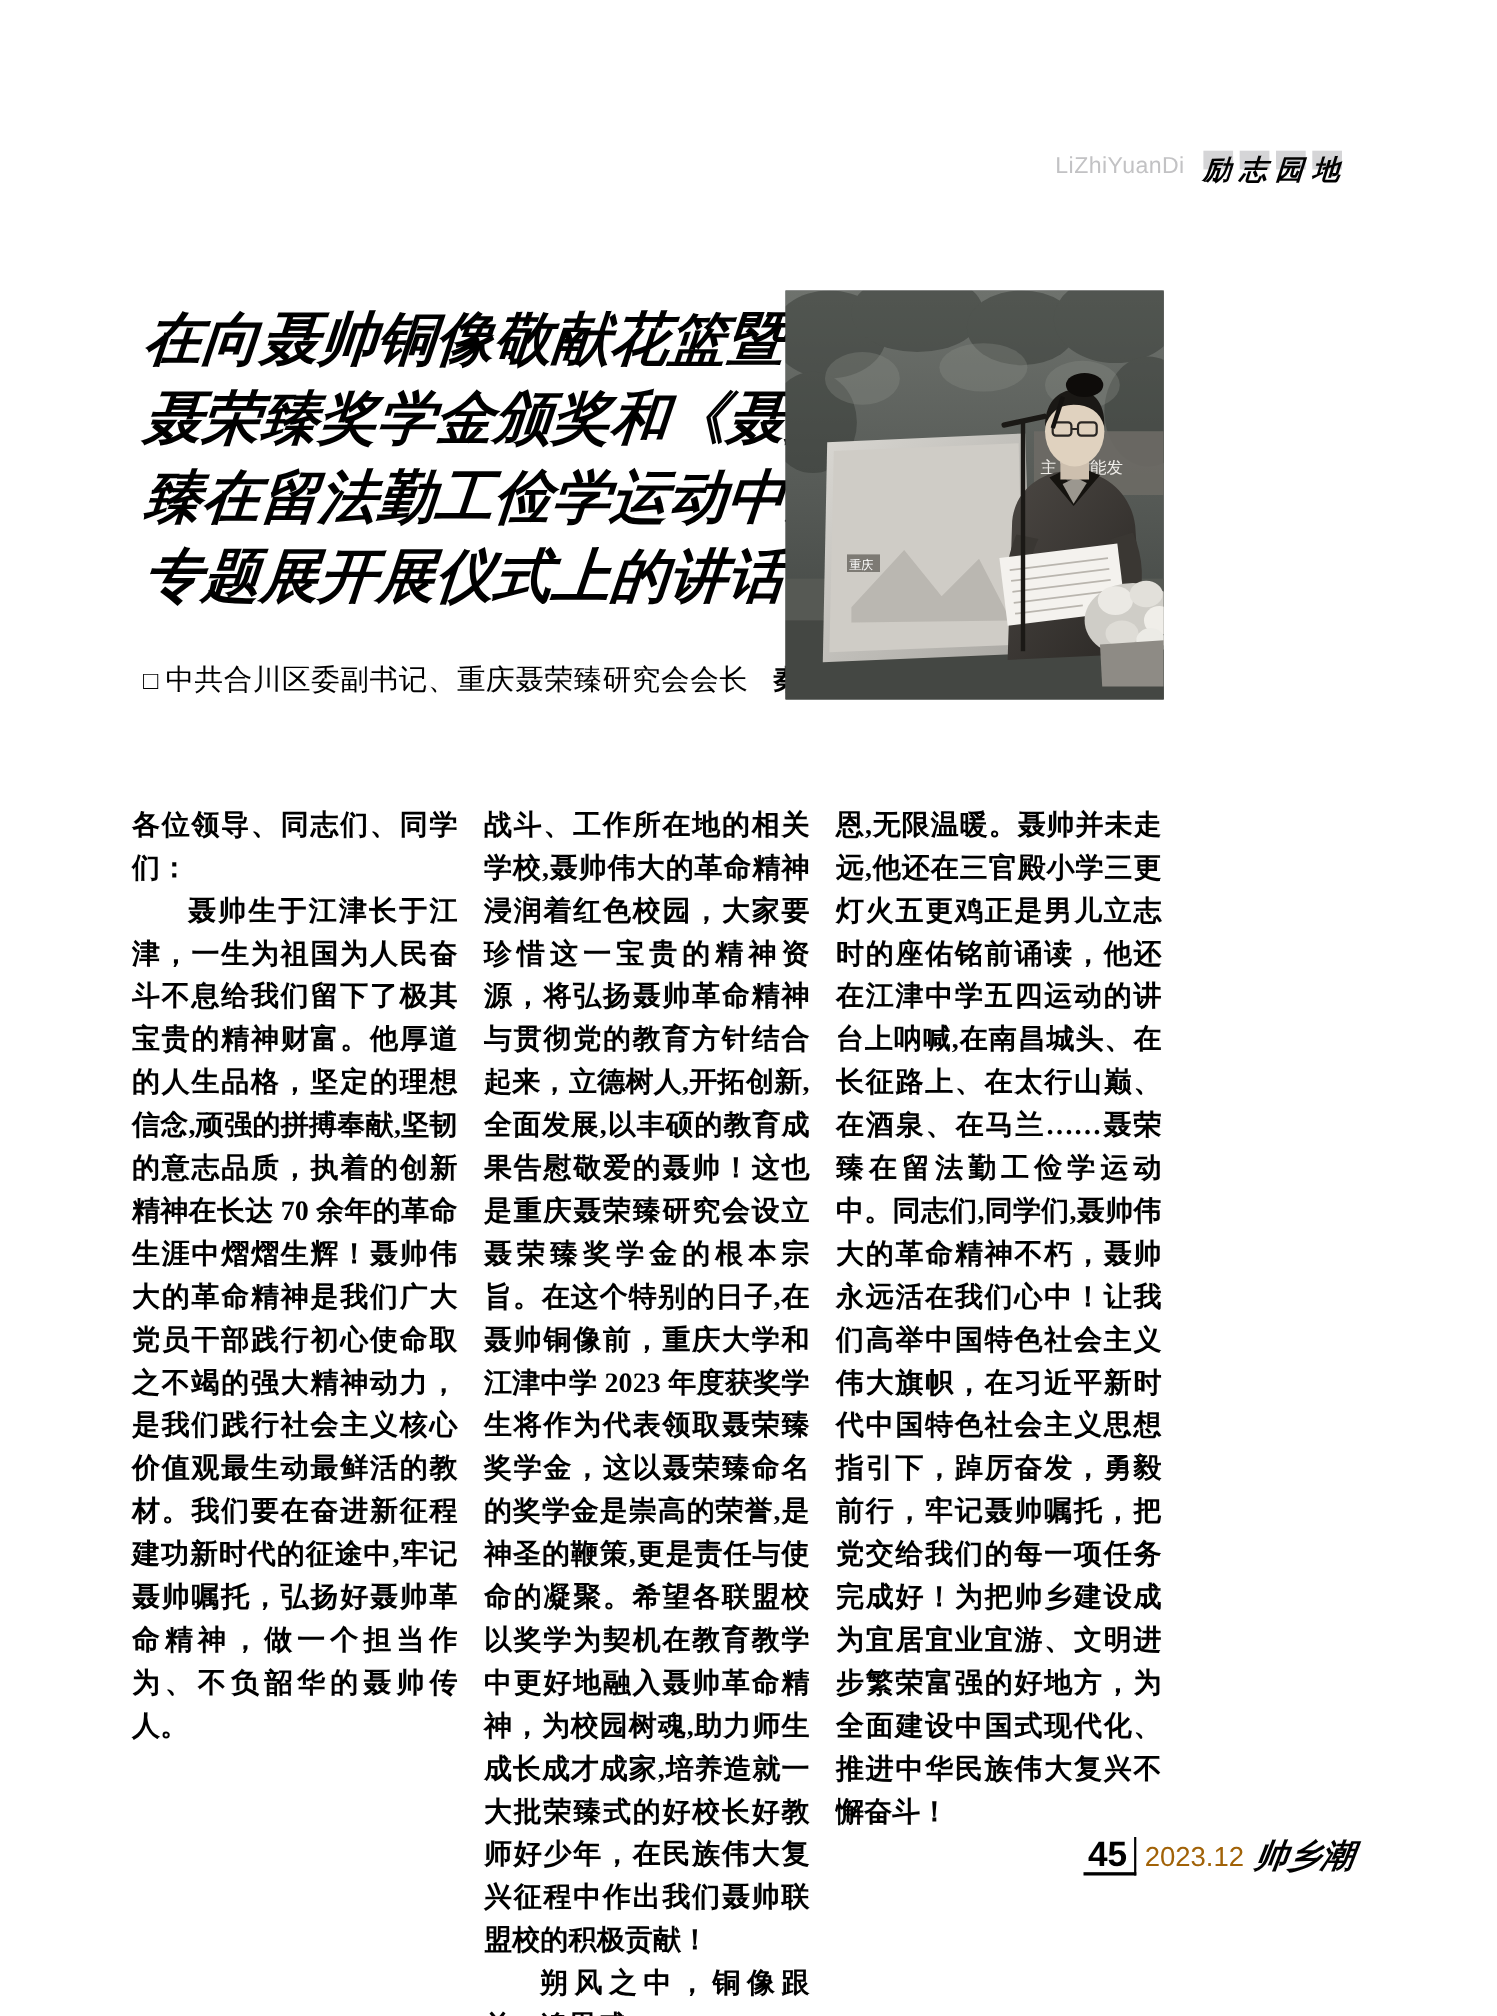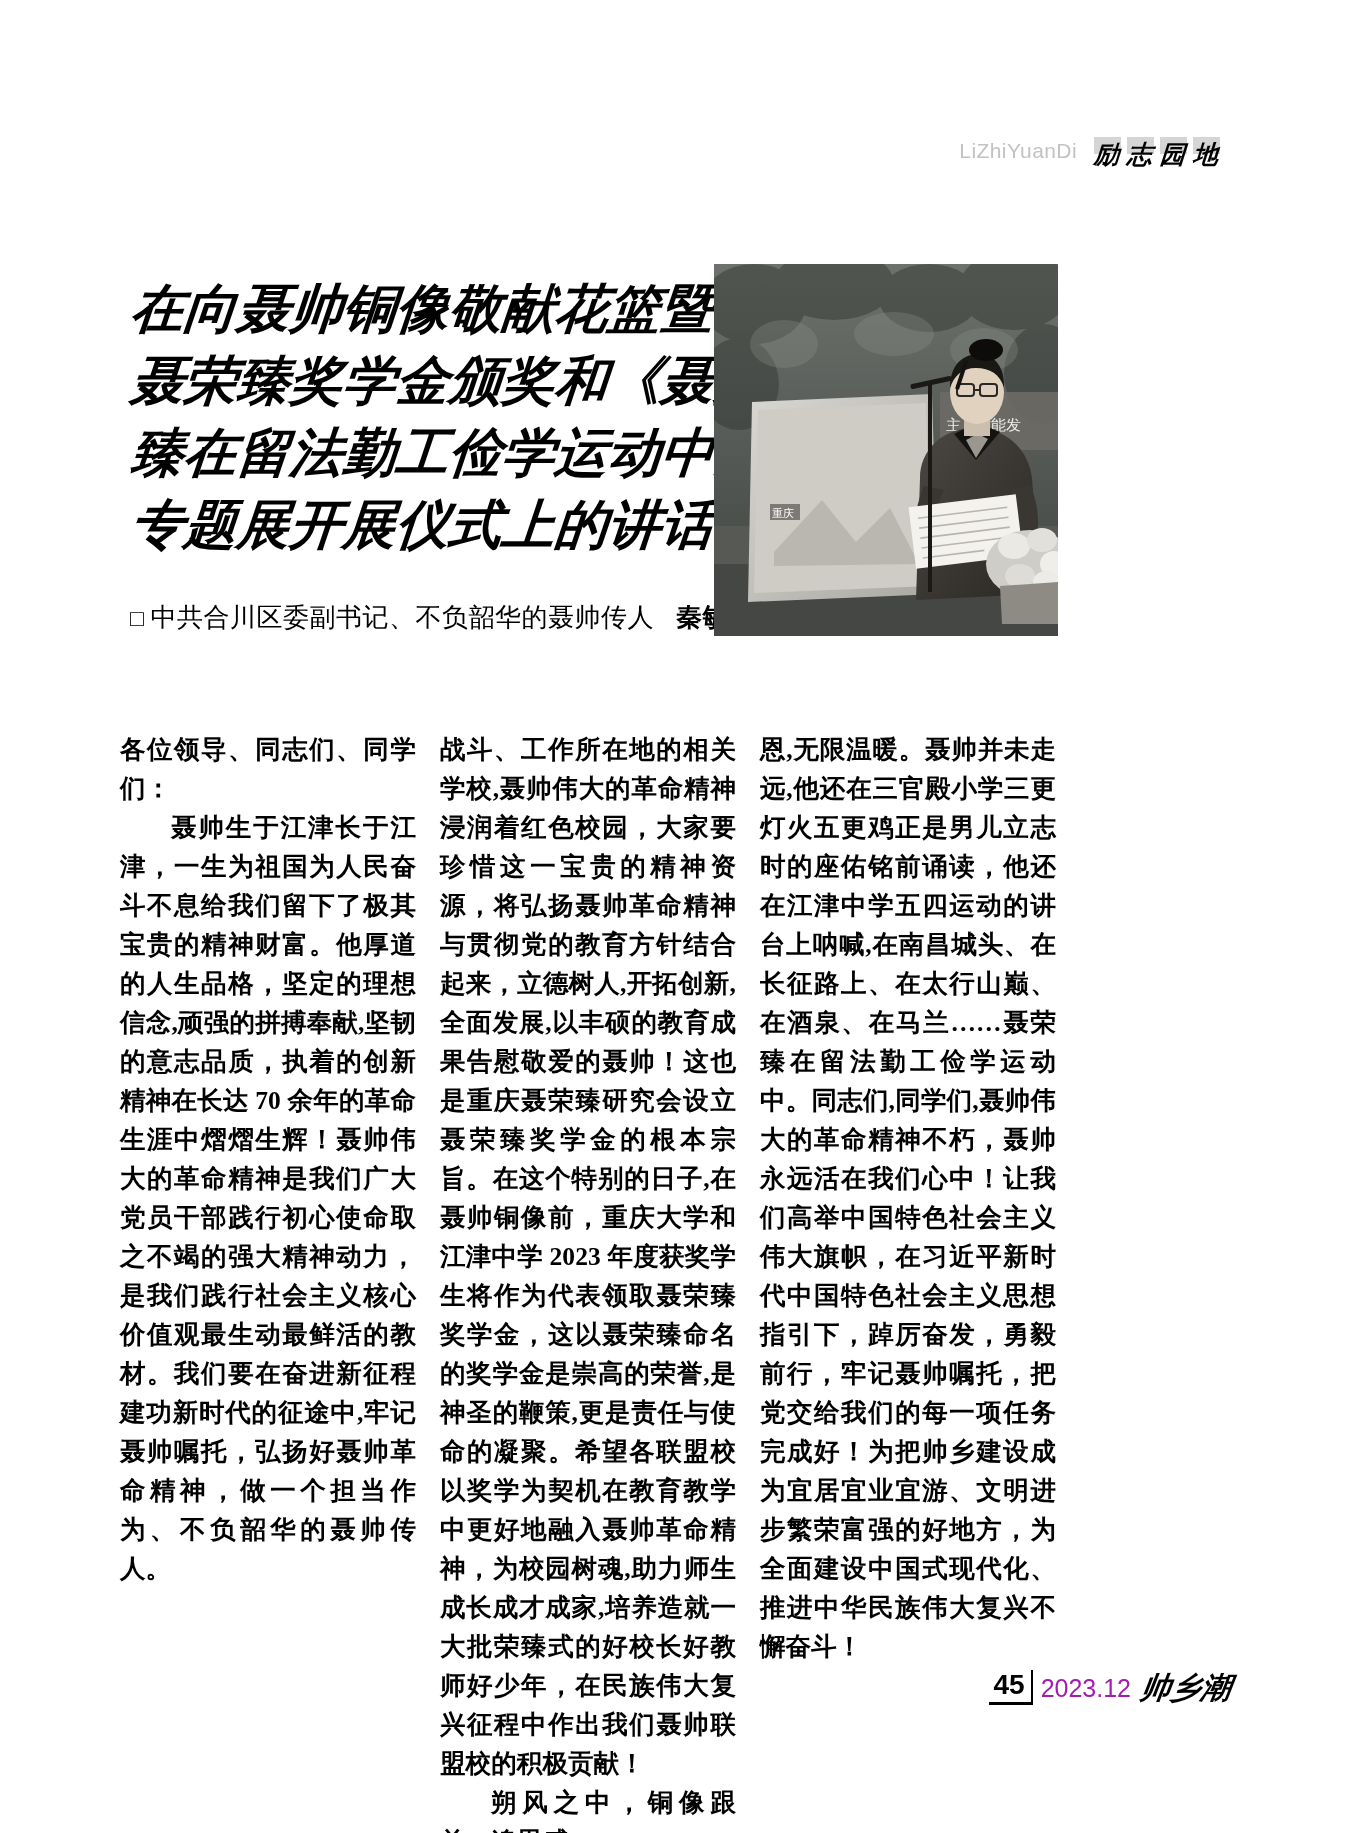--- a/index.html
+++ b/index.html
@@ -160,31 +160,31 @@
     position: absolute;
     right: 130px;
     bottom: 128px;
     display: flex;
     align-items: center;
     gap: 0px;
   }
   .page-number {
     font-family: "Liberation Sans", "DejaVu Sans", sans-serif;
     font-weight: bold;
-    font-size: 28px;
+    font-size: 32px;
     line-height: 30px;
     color: #000;
     border-bottom: 3px solid #000;
     border-right: 2px solid #000;
     padding: 0 6px 2px 4px;
   }
   .issue-date {
     font-family: "Liberation Sans", "DejaVu Sans", sans-serif;
     font-size: 25px;
-    color: #a21caf;
+    color: #a16207;
     margin-left: 8px;
     line-height: 30px;
   }
   .masthead {
     font-family: "DejaVu Serif", serif;
     font-weight: bold;
     font-style: italic;
     font-size: 30px;
     line-height: 32px;
     color: #000;
@@ -216,21 +216,21 @@
   </div>
 
   <div class="title-block">
     <div class="title-line">在向聂帅铜像敬献花篮暨</div>
     <div class="title-line">聂荣臻奖学金颁奖和《聂荣</div>
     <div class="title-line">臻在留法勤工俭学运动中》</div>
     <div class="title-line">专题展开展仪式上的讲话</div>
   </div>
 
   <div class="byline">
-    <span class="mark">□</span><span>中共合川区委副书记、不负韶华的聂帅传人</span><span class="author">秦敏</span>
+    <span class="mark">□</span><span>中共合川区委副书记、重庆聂荣臻研究会会长</span><span class="author">秦敏</span>
   </div>
 
   <div class="photo">
     <svg width="344" height="372" viewBox="0 0 344 372" xmlns="http://www.w3.org/2000/svg">
       <defs>
         <linearGradient id="bgTrees" x1="0" y1="0" x2="0" y2="1">
           <stop offset="0%" stop-color="#6e726d"></stop>
           <stop offset="45%" stop-color="#585c58"></stop>
           <stop offset="100%" stop-color="#3e423f"></stop>
         </linearGradient>

